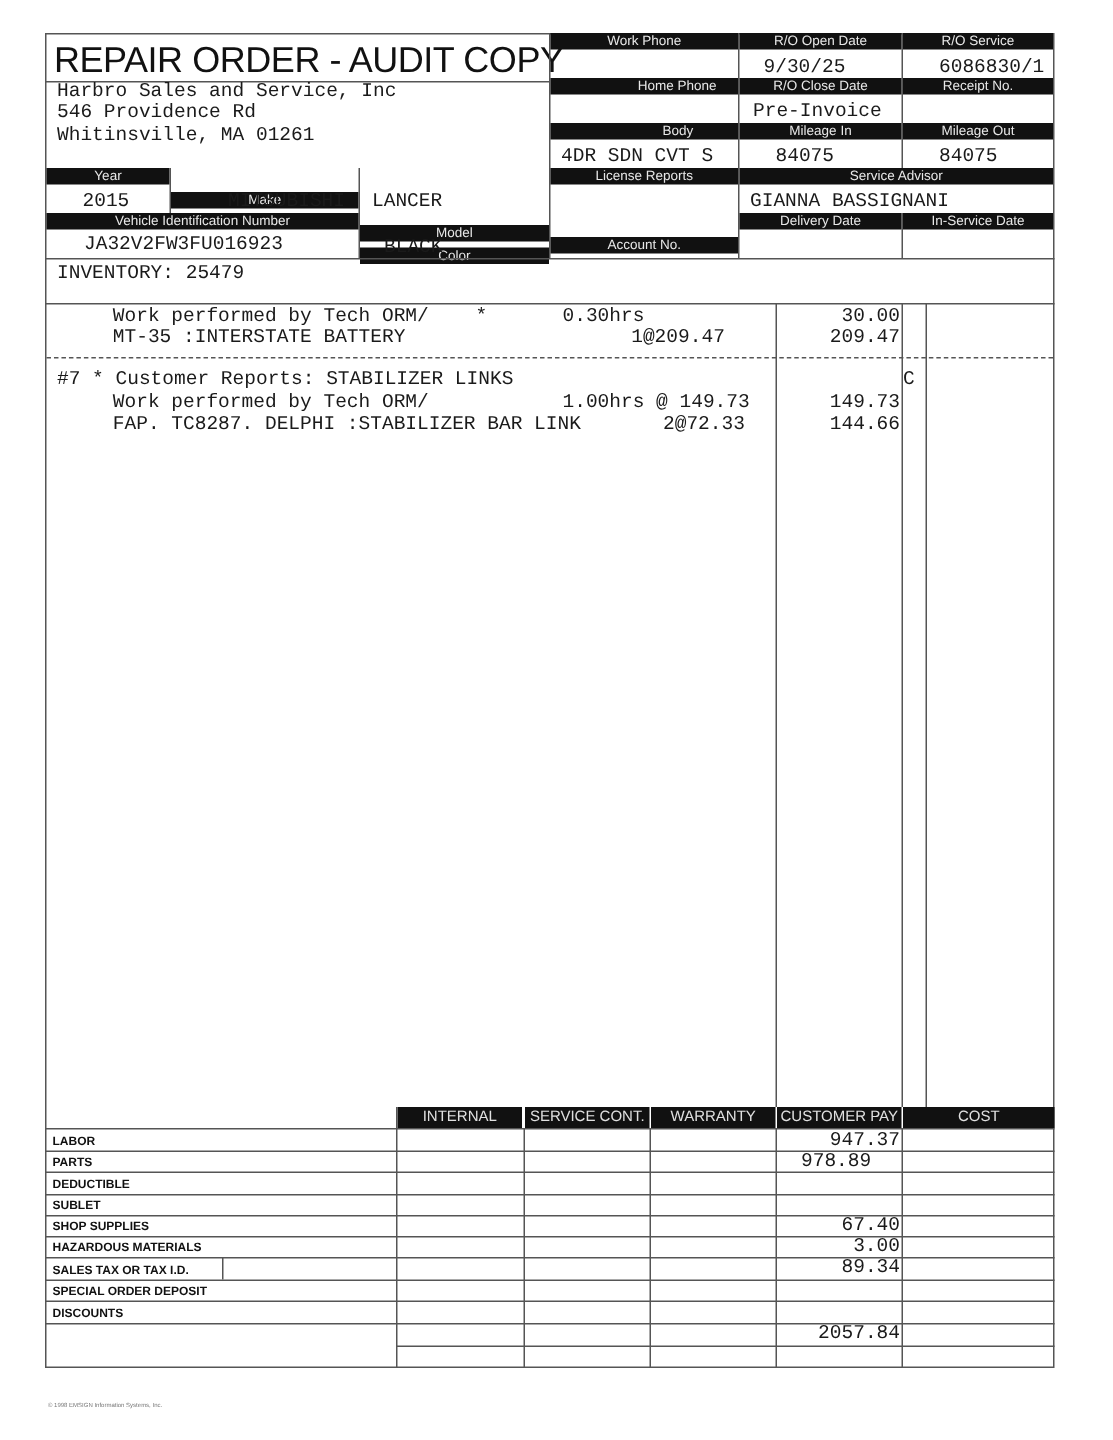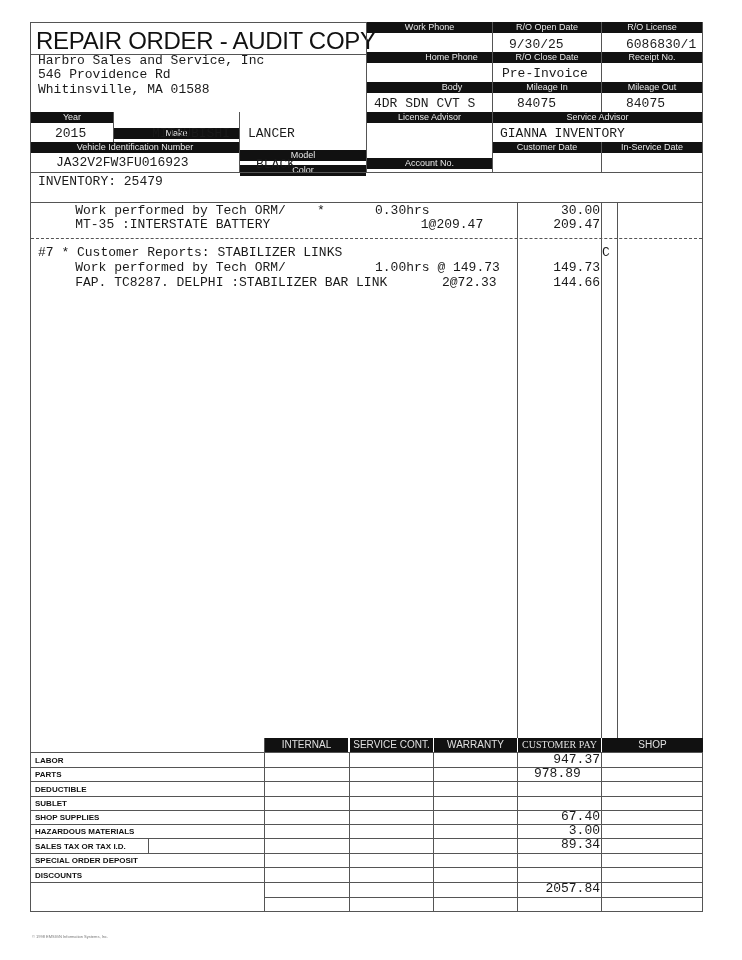--- a/index.html
+++ b/index.html
@@ -20,30 +20,30 @@
 <body>
 
 <div class="abs" style="left:30px; top:22px; width:673px; height:890px; border:1px solid #555;"></div>
 
 <div class="title" style="left:36px; top:28px;">REPAIR ORDER - AUDIT COPY</div>
 
 <div class="hl" style="left:30px; top:54px; width:336px;"></div>
 
 <div class="val" style="left:38px; top:53px;">Harbro Sales and Service, Inc</div>
 <div class="val" style="left:38px; top:67px;">546 Providence Rd</div>
-<div class="val" style="left:38px; top:82px;">Whitinsville, MA 01588</div>
+<div class="val" style="left:38px; top:82px;">Whitinsville, MA 01261</div>
 
 <div class="vl" style="left:366px; top:22px; height:150px;"></div>
 <div class="vl" style="left:492px; top:22px; height:150px;"></div>
 <div class="vl" style="left:601px; top:22px; height:90px;"></div>
 <div class="vl" style="left:601px; top:142px; height:30px;"></div>
 
 <div class="lbl" style="left:367px; top:22px; width:125px;">Work Phone</div>
 <div class="lbl" style="left:493px; top:22px; width:108px;">R/O Open Date</div>
-<div class="lbl" style="left:602px; top:22px; width:100px;">R/O License</div>
+<div class="lbl" style="left:602px; top:22px; width:100px;">R/O Service</div>
 
 <div class="val" style="left:372px; top:36px;"></div>
 <div class="val" style="left:509px; top:37px;">9/30/25</div>
 <div class="val" style="left:626px; top:37px;">6086830/1</div>
 
 <div class="lbl" style="left:367px; top:52px; width:125px;padding-left:44px;">Home Phone</div>
 <div class="lbl" style="left:493px; top:52px; width:108px;">R/O Close Date</div>
 <div class="lbl" style="left:602px; top:52px; width:100px;">Receipt No.</div>
 
 <div class="val" style="left:372px; top:66px;"></div>
@@ -54,36 +54,36 @@
 <div class="lbl" style="left:493px; top:82px; width:108px;">Mileage In</div>
 <div class="lbl" style="left:602px; top:82px; width:100px;">Mileage Out</div>
 
 <div class="val" style="left:374px; top:96px;">4DR SDN CVT S</div>
 <div class="val" style="left:517px; top:96px;">84075</div>
 <div class="val" style="left:626px; top:96px;">84075</div>
 
 <div class="lbl" style="left:31px; top:112px; width:82px;">Year</div>
 <div class="lbl" style="left:114px; top:112px; width:125px;margin-top:16px;">Make</div>
 <div class="lbl" style="left:240px; top:112px; width:126px;margin-top:38px;">Model</div>
-<div class="lbl" style="left:367px; top:112px; width:125px;">License Advisor</div>
+<div class="lbl" style="left:367px; top:112px; width:125px;">License Reports</div>
 <div class="lbl" style="left:493px; top:112px; width:209px;">Service Advisor</div>
 
 <div class="vl" style="left:113px; top:112px; height:30px;"></div>
 <div class="vl" style="left:239px; top:112px; height:60px;"></div>
 
 <div class="val" style="left:55px; top:126px;">2015</div>
 <div class="val" style="left:122px; top:126px;padding-left:30px;">MITSUBISHI</div>
 <div class="val" style="left:248px; top:126px;">LANCER</div>
 <div class="val" style="left:372px; top:126px;"></div>
-<div class="val" style="left:500px; top:126px;">GIANNA INVENTORY</div>
+<div class="val" style="left:500px; top:126px;">GIANNA BASSIGNANI</div>
 
 <div class="lbl" style="left:31px; top:142px; width:208px;">Vehicle Identification Number</div>
 <div class="lbl" style="left:240px; top:142px; width:126px;margin-top:23px;">Color</div>
 <div class="lbl" style="left:367px; top:142px; width:125px;margin-top:16px;">Account No.</div>
-<div class="lbl" style="left:493px; top:142px; width:108px;">Customer Date</div>
+<div class="lbl" style="left:493px; top:142px; width:108px;">Delivery Date</div>
 <div class="lbl" style="left:602px; top:142px; width:100px;">In-Service Date</div>
 
 <div class="val" style="left:56px; top:155px;">JA32V2FW3FU016923</div>
 <div class="val" style="left:256px; top:157px;">BLACK</div>
 <div class="val" style="left:372px; top:157px;"></div>
 <div class="val" style="left:500px; top:157px;"></div>
 <div class="val" style="left:610px; top:157px;"></div>
 
 <div class="hl" style="left:30px; top:172px; width:673px;"></div>
 
@@ -118,22 +118,22 @@
   <div class="val" style="left:44px; top:275px;">    FAP. TC8287. DELPHI :STABILIZER BAR LINK</div>
   <div class="val" style="left:442px; top:275px;">2@72.33</div>
   <div class="val right" style="left:520px; top:275px; width:80px;">144.66</div>
 </div>
 
 <div>
 
   <div class="tot-hdr" style="left:265px; top:738px; width:83px;">INTERNAL</div>
   <div class="tot-hdr" style="left:350px; top:738px; width:83px;">SERVICE CONT.</div>
   <div class="tot-hdr" style="left:434px; top:738px; width:83px;text-align:center;">WARRANTY</div>
-  <div class="tot-hdr" style="left:518px; top:738px; width:83px;font-family:Liberation Serif, serif;">CUSTOMER PAY</div>
-  <div class="tot-hdr" style="left:602px; top:738px; width:101px;">SHOP</div>
+  <div class="tot-hdr" style="left:518px; top:738px; width:83px;">CUSTOMER PAY</div>
+  <div class="tot-hdr" style="left:602px; top:738px; width:101px;">COST</div>
 
   <div class="vl" style="left:264px; top:738px; height:174px;"></div>
   <div class="vl" style="left:349px; top:752px; height:160px;"></div>
   <div class="vl" style="left:433px; top:752px; height:160px;"></div>
   <div class="vl" style="left:517px; top:752px; height:160px;"></div>
   <div class="vl" style="left:601px; top:752px; height:160px;"></div>
   <div class="vl" style="left:148px; top:838px; height:15px;"></div>
 
   <div class="hl" style="left:30px; top:752px; width:673px;"></div>
   <div class="hl" style="left:30px; top:767px; width:673px;"></div>

